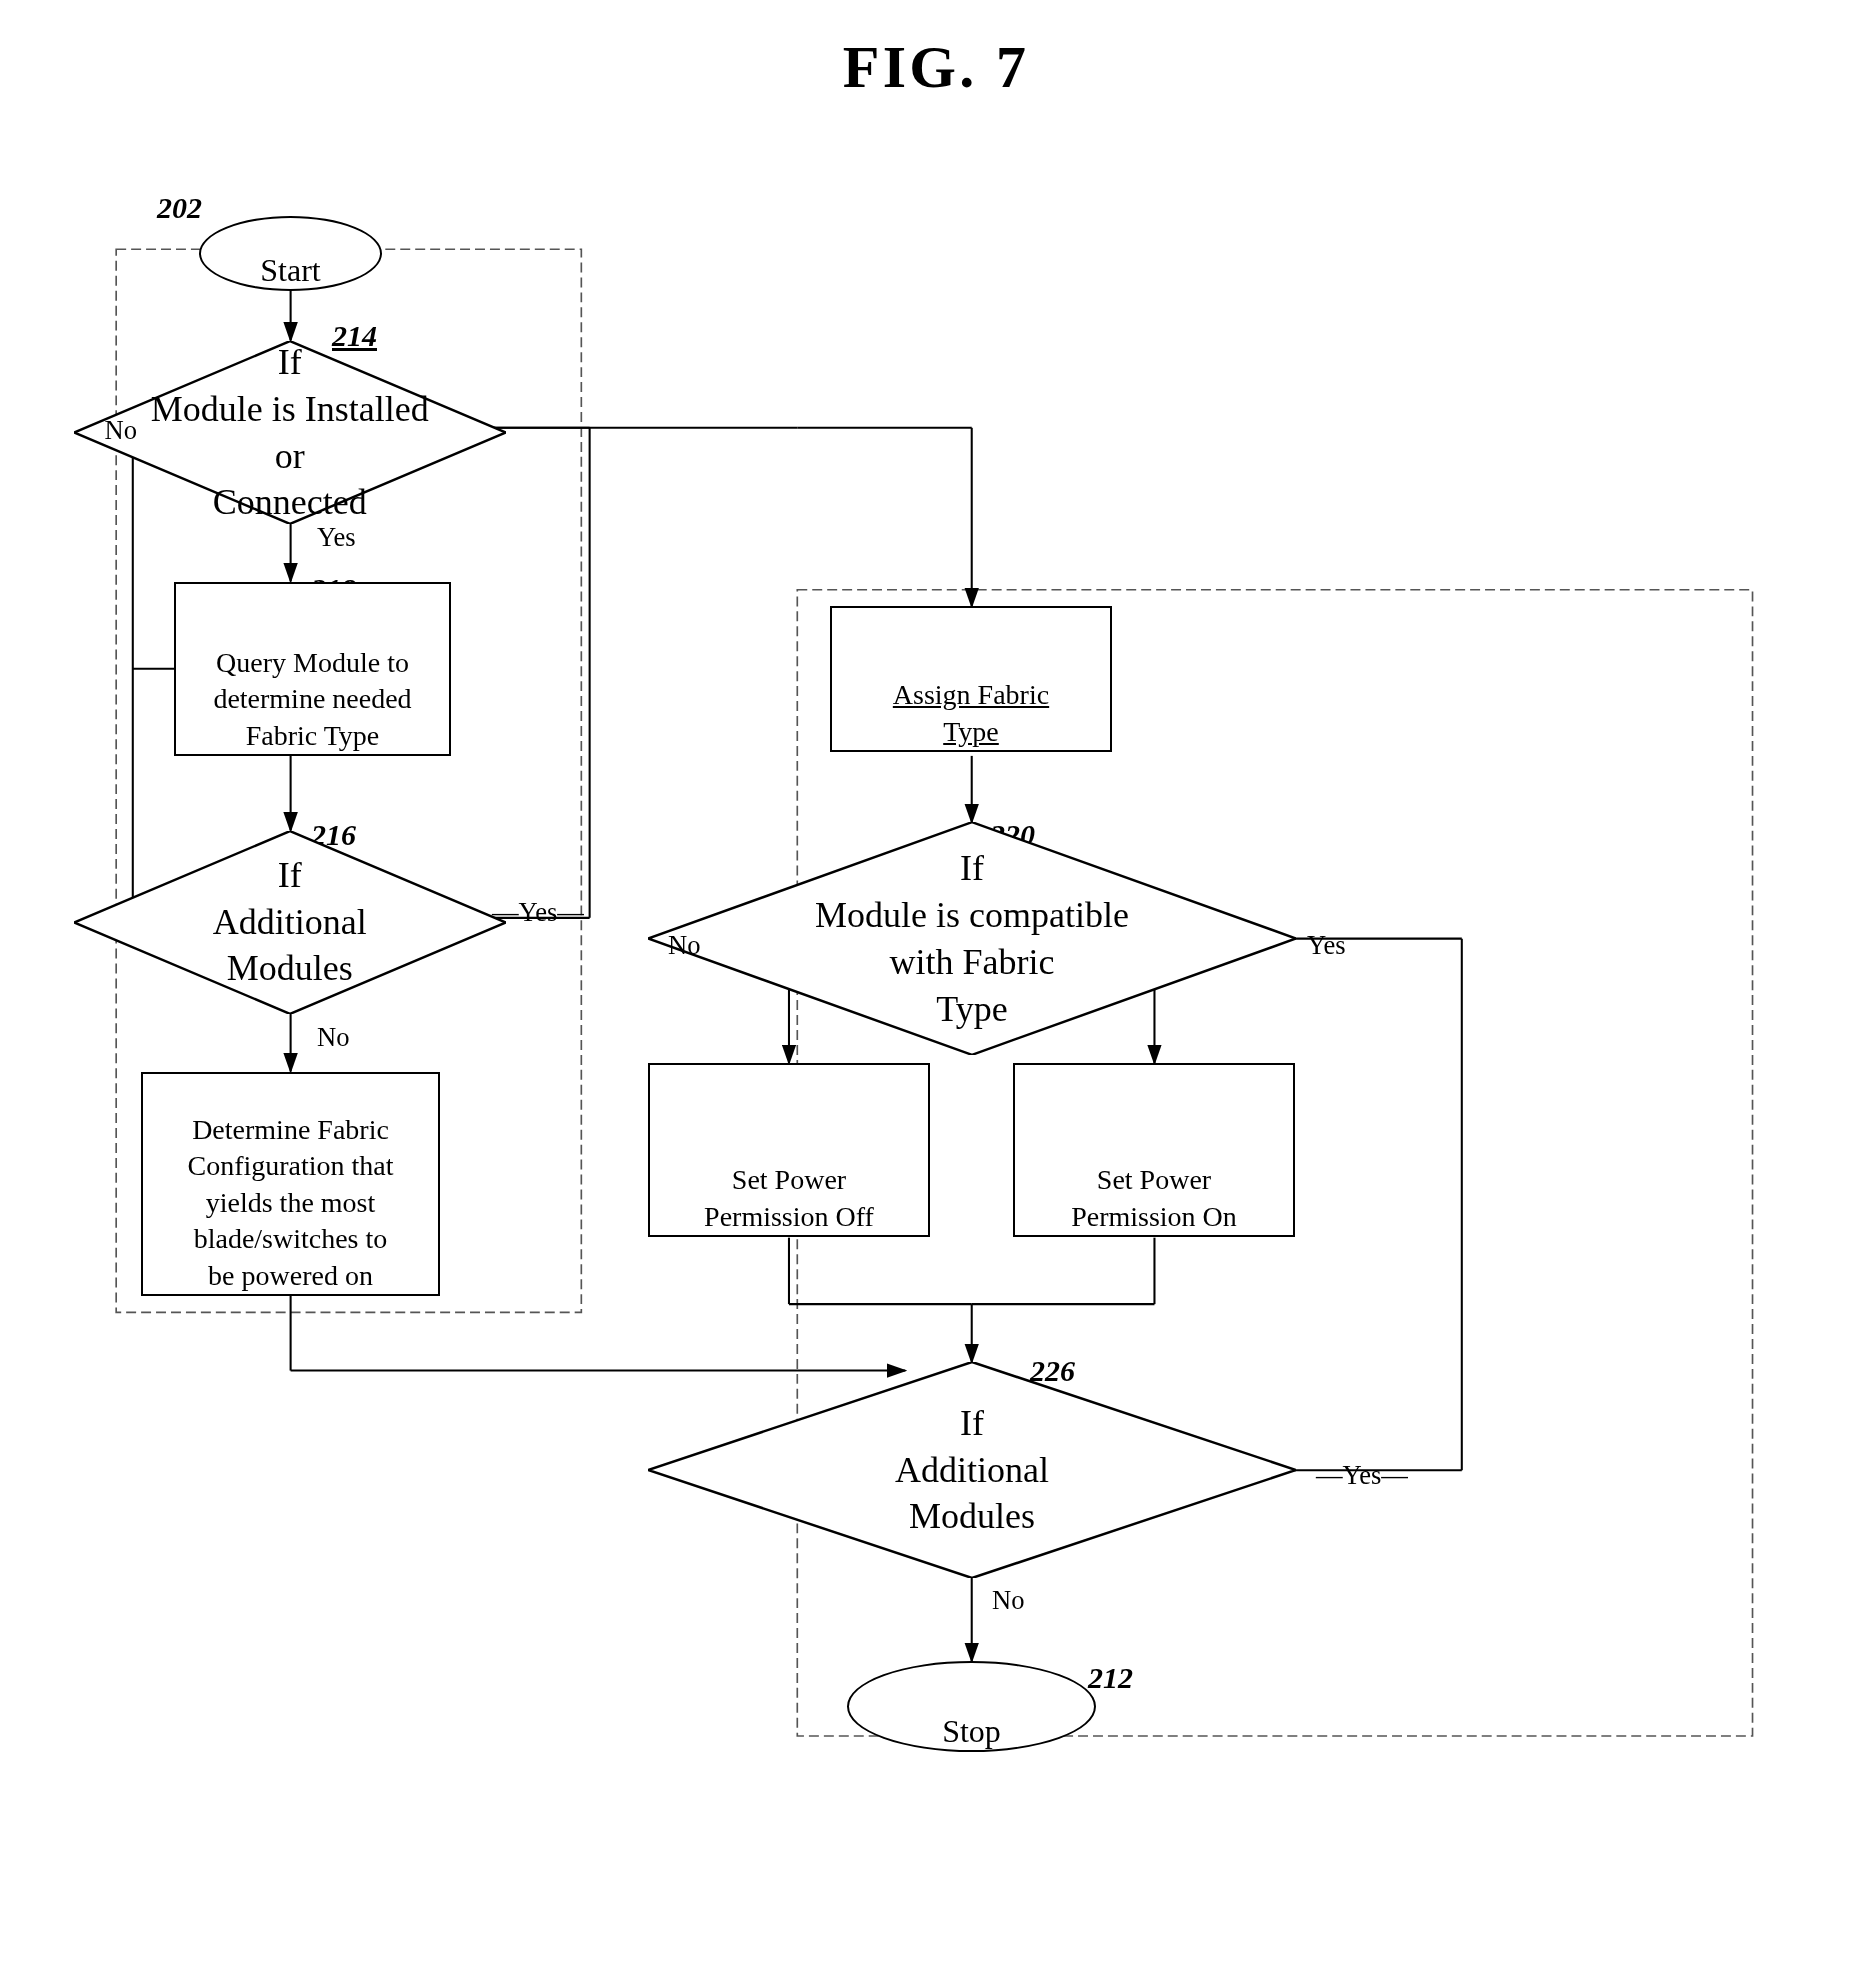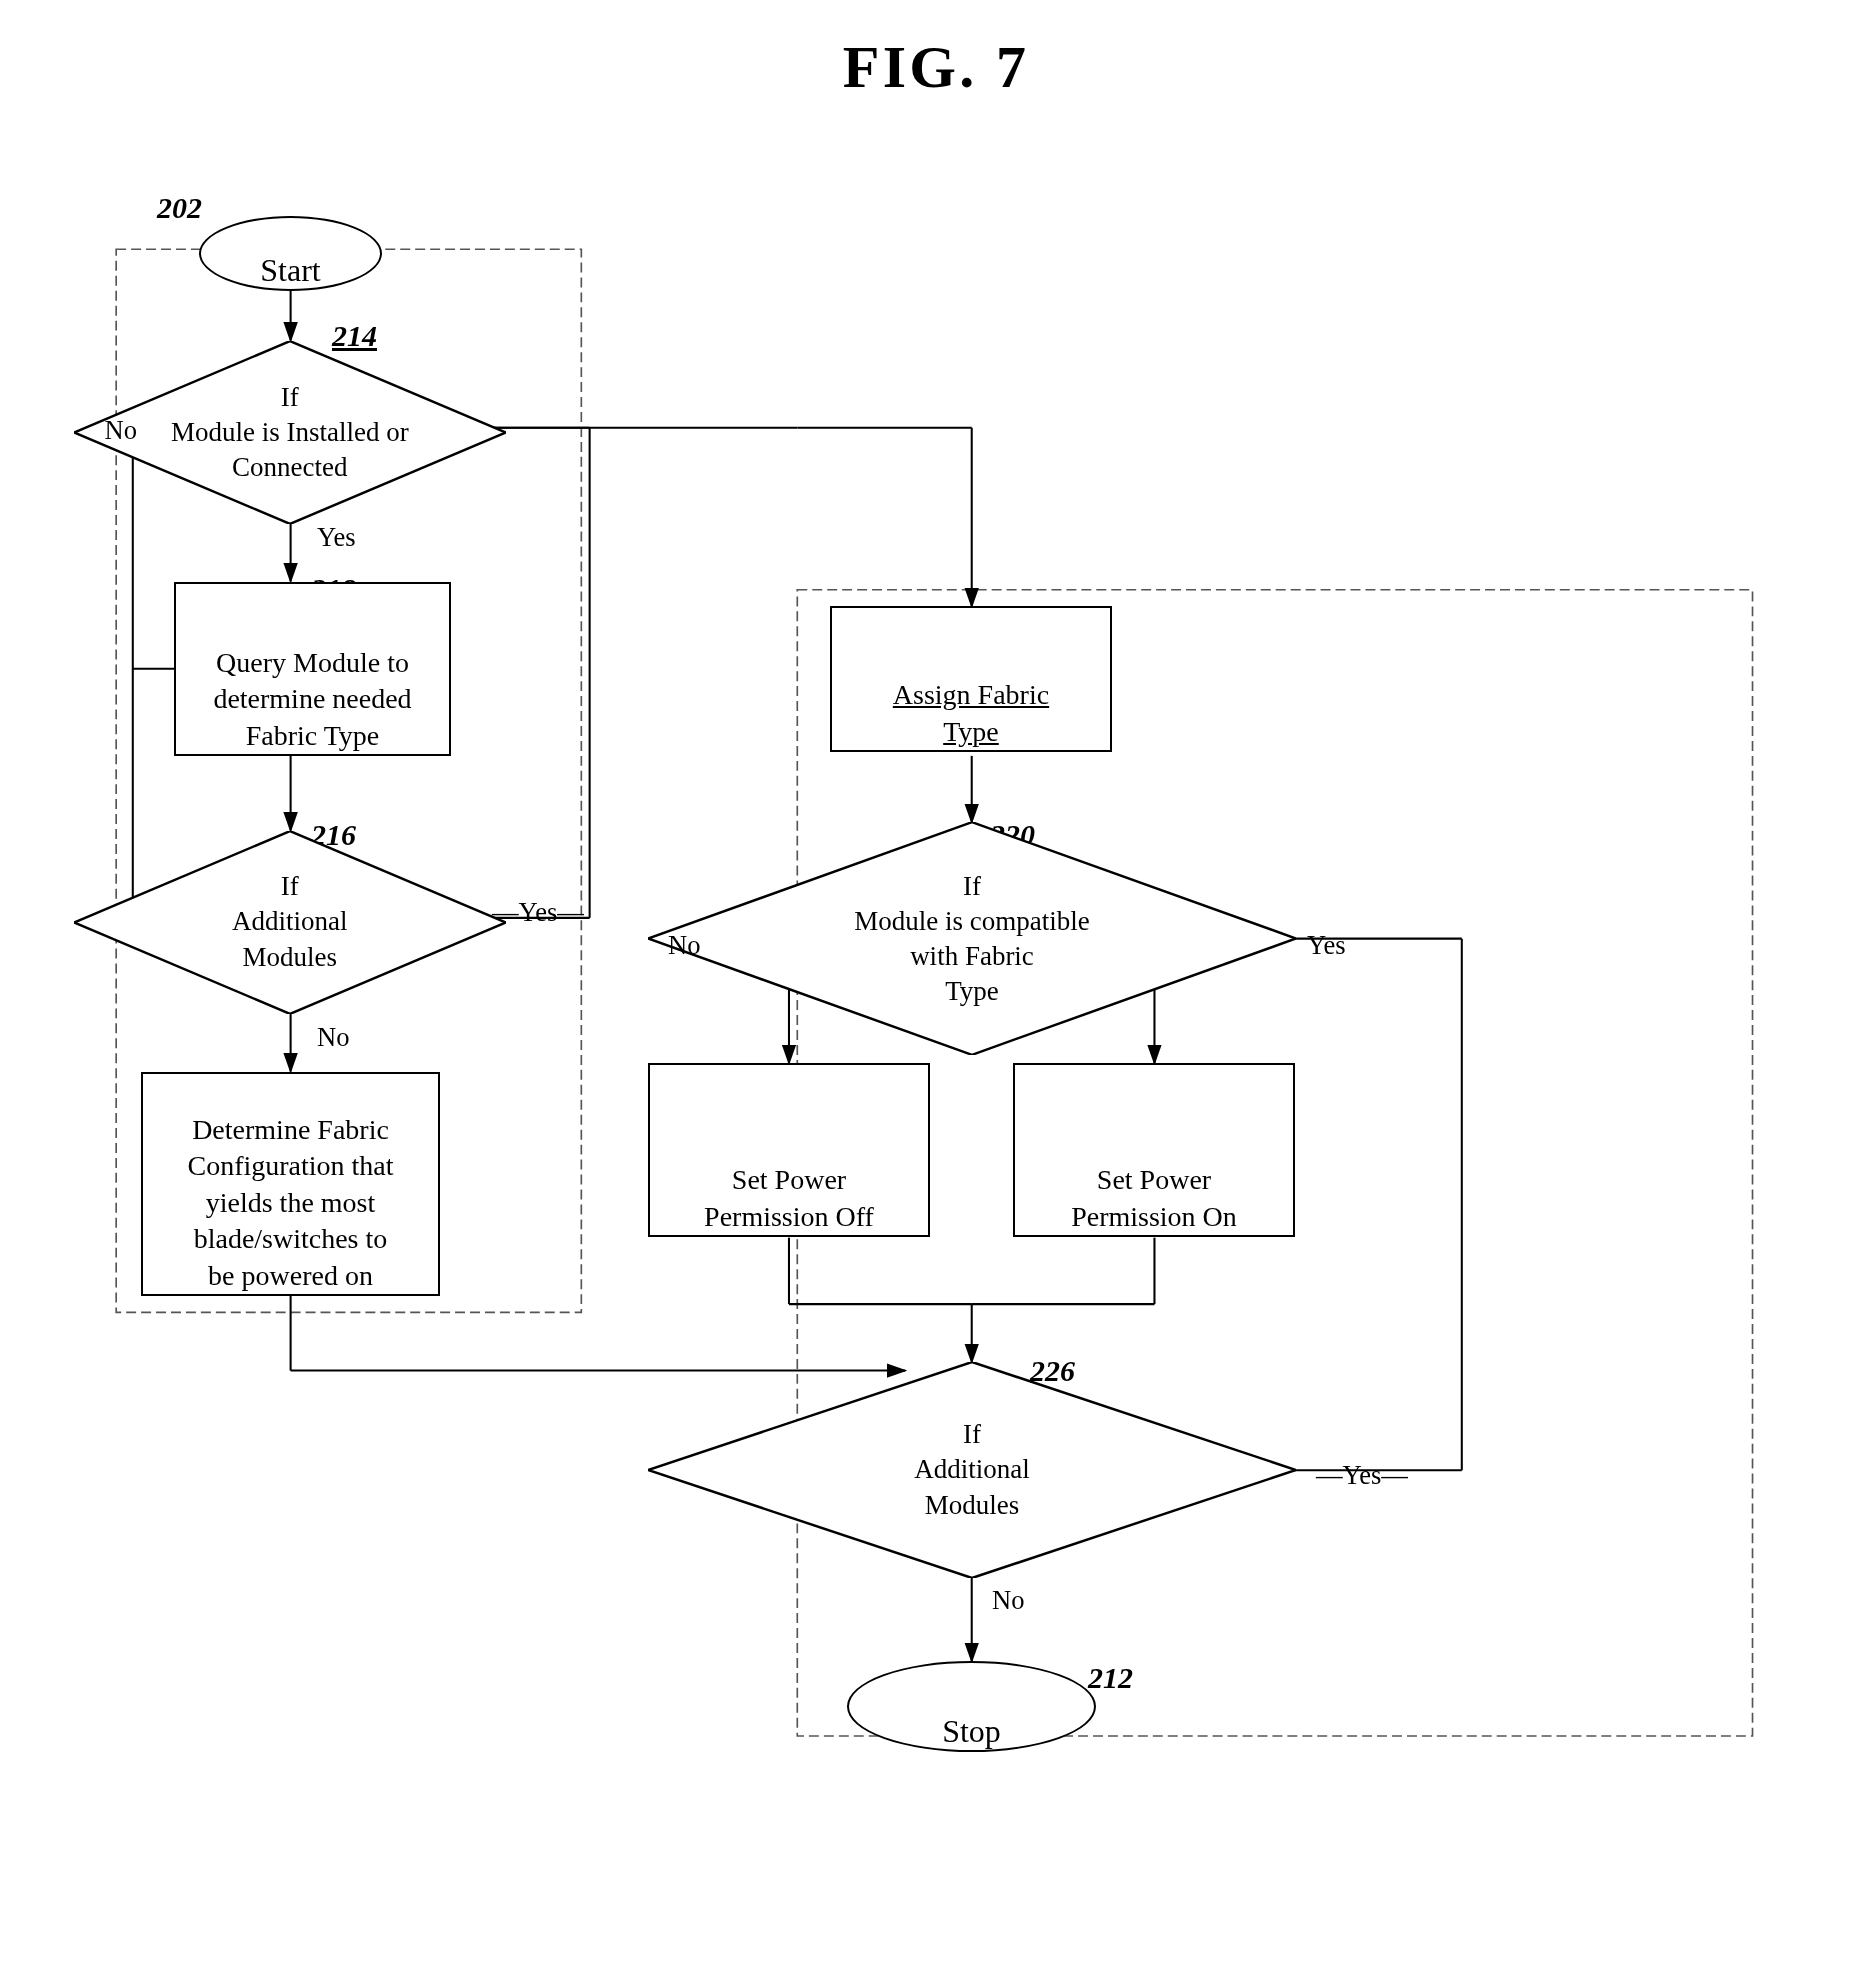--- a/index.html
+++ b/index.html
@@ -51,21 +51,21 @@
     .diamond-svg {
       position: absolute;
       top: 0; left: 0;
     }
     .diamond-text {
       position: absolute;
       display: flex;
       align-items: center;
       justify-content: center;
       text-align: center;
-      font-size: 27px;
+      font-size: 36px;
       line-height: 1.3;
     }
     .label-bold {
       font-weight: bold;
       font-style: italic;
       font-size: 30px;
       position: absolute;
     }
     
     .arrows-svg {

